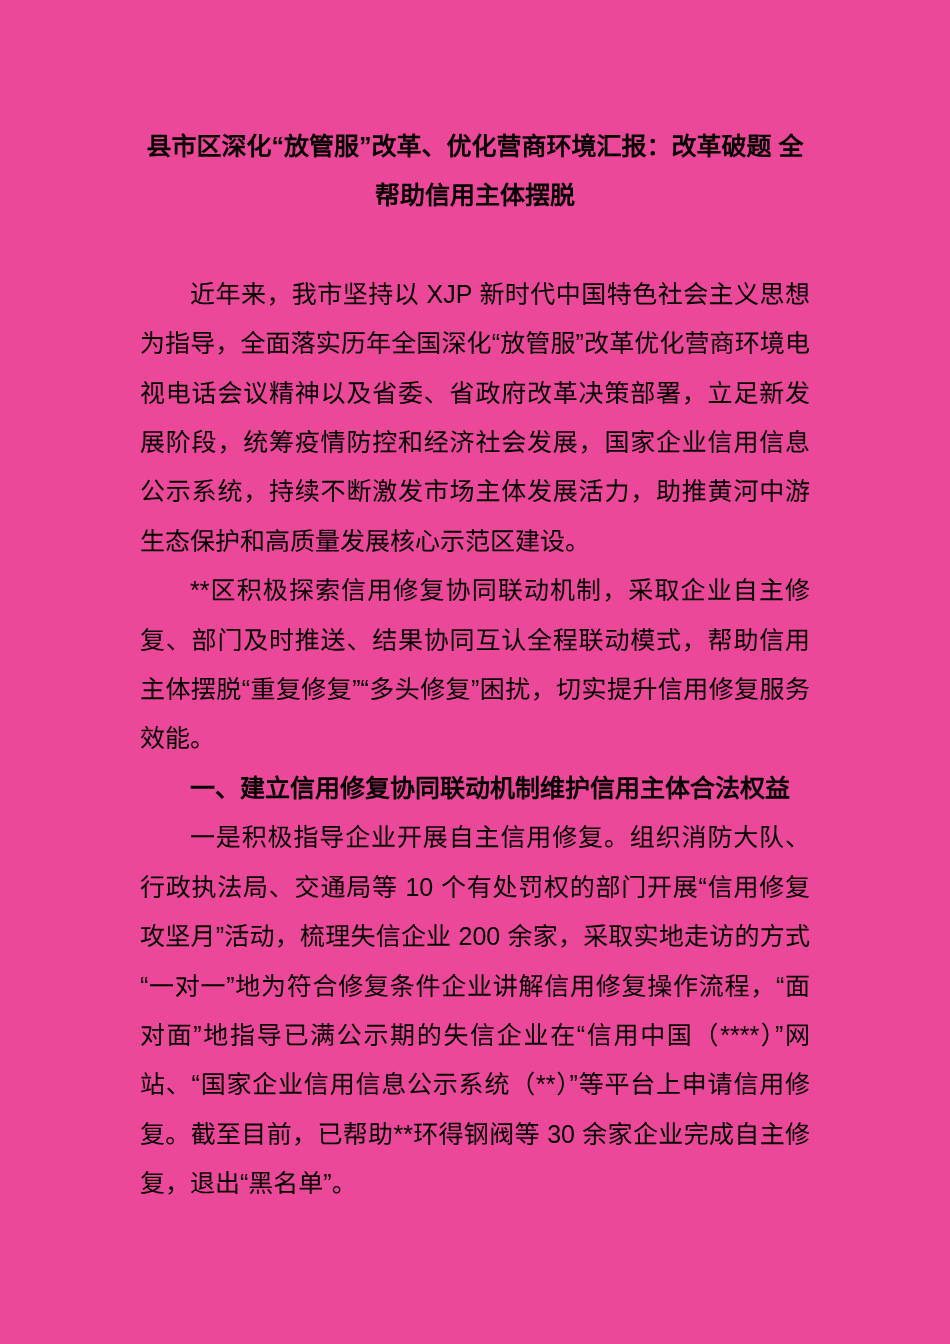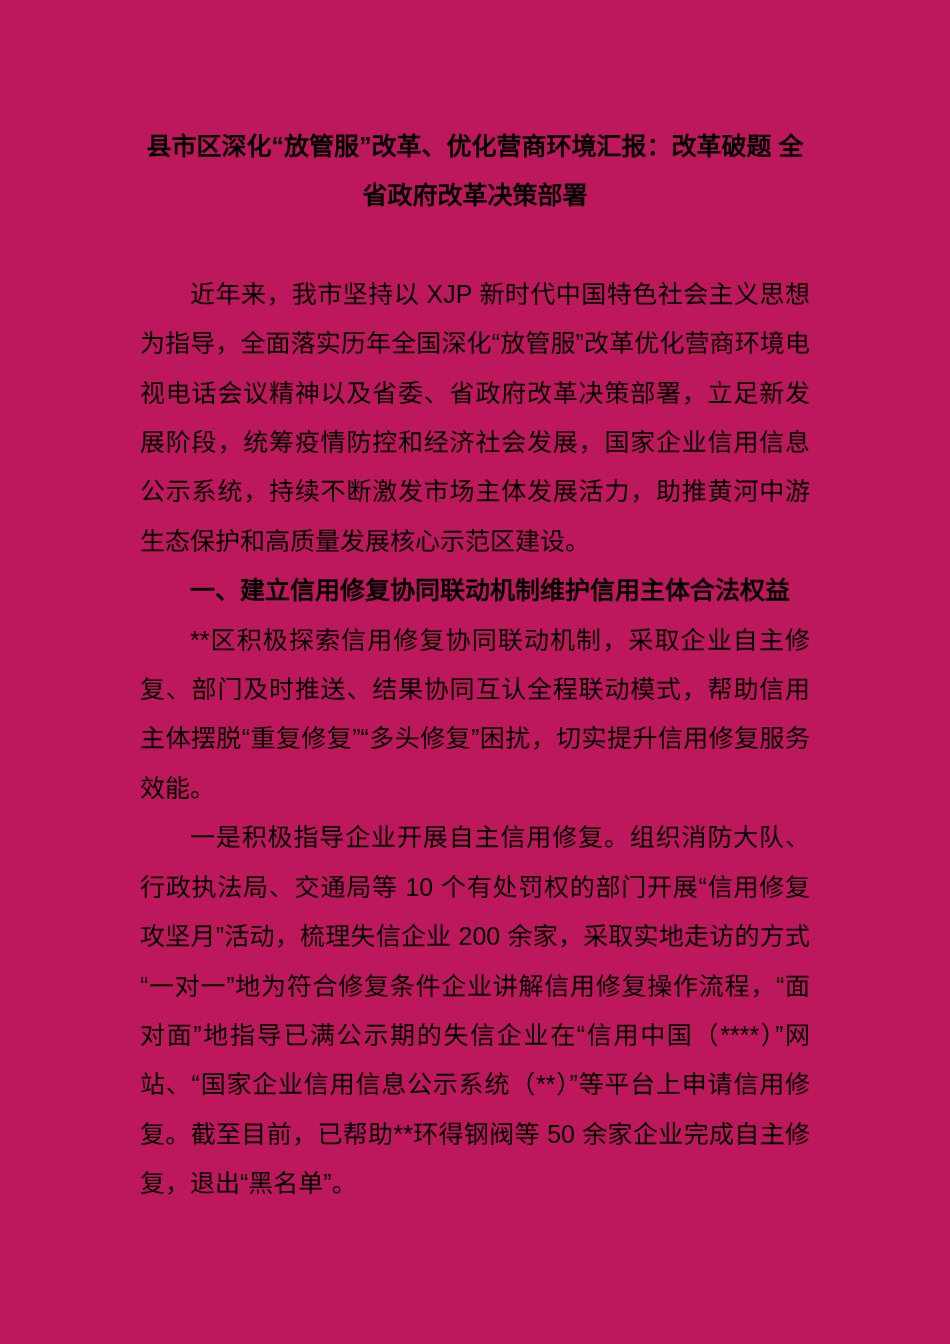--- a/index.html
+++ b/index.html
@@ -8,21 +8,21 @@
   }
   body {
     width: 950px;
     height: 1344px;
     background: #ffffff;
   }
   .page {
     position: relative;
     width: 950px;
     height: 1344px;
-    background: #be185d;
+    background: #ec4899;
     overflow: hidden;
     font-family: "Liberation Sans", "DejaVu Sans", sans-serif;
     color: #000000;
   }
   .content {
     box-sizing: border-box;
     width: 950px;
     padding: 122px 140px 0 140px;
   }
   .title {
@@ -50,24 +50,24 @@
     text-align: left;
   }
 </style>
 </head>
 <body>
 
 <div class="page">
   <div class="content">
     <h1 class="title">
       <span class="title-line">县市区深化“放管服”改革、优化营商环境汇报：改革破题 全</span>
-      <span class="title-line">省政府改革决策部署</span>
+      <span class="title-line">帮助信用主体摆脱</span>
     </h1>
 
     <p class="para">近年来，我市坚持以 XJP 新时代中国特色社会主义思想为指导，全面落实历年全国深化“放管服”改革优化营商环境电视电话会议精神以及省委、省政府改革决策部署，立足新发展阶段，统筹疫情防控和经济社会发展，国家企业信用信息公示系统，持续不断激发市场主体发展活力，助推黄河中游生态保护和高质量发展核心示范区建设。</p>
 
+    <p class="para">**区积极探索信用修复协同联动机制，采取企业自主修复、部门及时推送、结果协同互认全程联动模式，帮助信用主体摆脱“重复修复”“多头修复”困扰，切实提升信用修复服务效能。</p>
+
     <p class="para heading">一、建立信用修复协同联动机制维护信用主体合法权益</p>
 
-    <p class="para">**区积极探索信用修复协同联动机制，采取企业自主修复、部门及时推送、结果协同互认全程联动模式，帮助信用主体摆脱“重复修复”“多头修复”困扰，切实提升信用修复服务效能。</p>
-
-    <p class="para">一是积极指导企业开展自主信用修复。组织消防大队、行政执法局、交通局等 10 个有处罚权的部门开展“信用修复攻坚月”活动，梳理失信企业 200 余家，采取实地走访的方式“一对一”地为符合修复条件企业讲解信用修复操作流程，“面对面”地指导已满公示期的失信企业在“信用中国（****）”网站、“国家企业信用信息公示系统（**）”等平台上申请信用修复。截至目前，已帮助**环得钢阀等 50 余家企业完成自主修复，退出“黑名单”。</p>
+    <p class="para">一是积极指导企业开展自主信用修复。组织消防大队、行政执法局、交通局等 10 个有处罚权的部门开展“信用修复攻坚月”活动，梳理失信企业 200 余家，采取实地走访的方式“一对一”地为符合修复条件企业讲解信用修复操作流程，“面对面”地指导已满公示期的失信企业在“信用中国（****）”网站、“国家企业信用信息公示系统（**）”等平台上申请信用修复。截至目前，已帮助**环得钢阀等 30 余家企业完成自主修复，退出“黑名单”。</p>
   </div>
 </div>
 
 </body></html>

